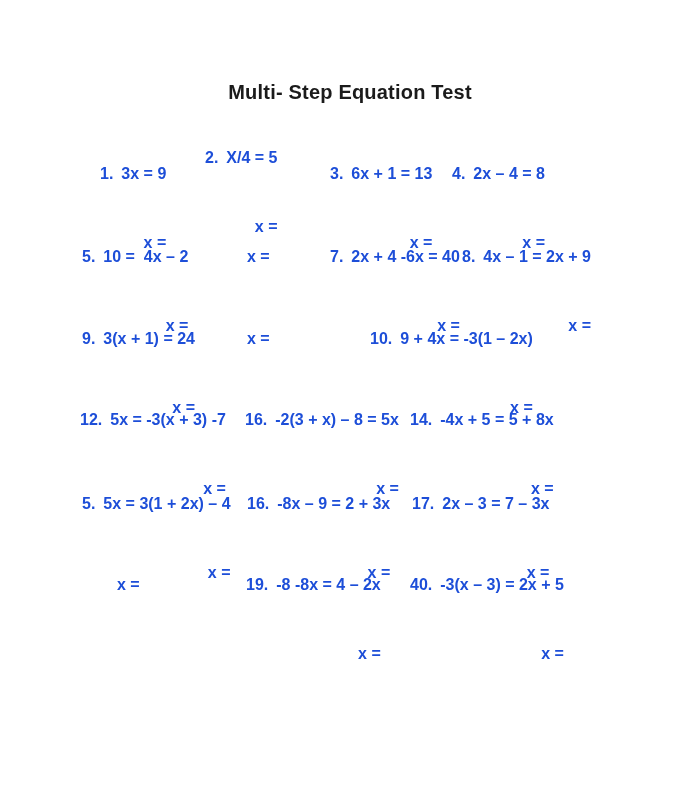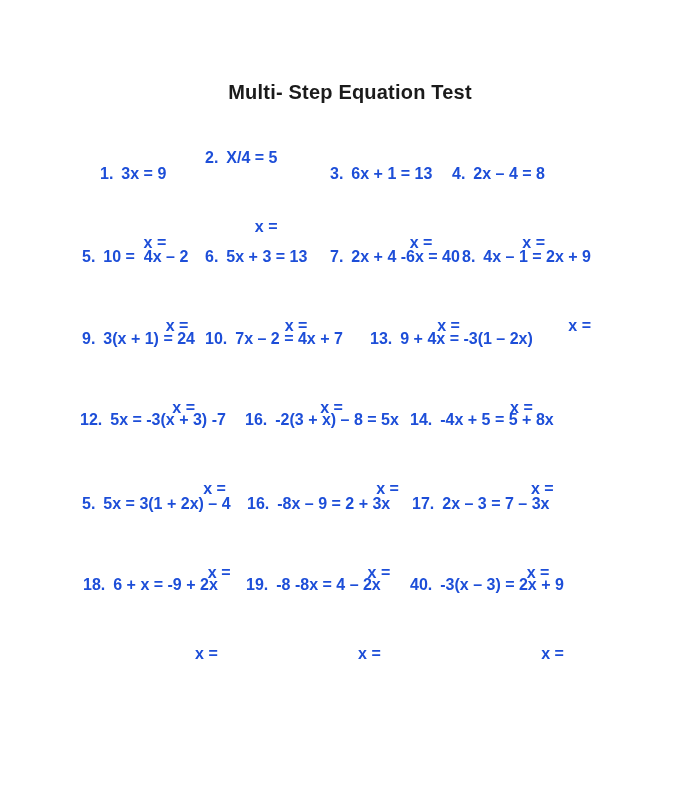--- a/index.html
+++ b/index.html
@@ -93,46 +93,44 @@
     <span class="prob-line1"><span class="prob-num">4.</span><span class="equation">2x – 4 = 8</span></span>
     <span class="answer">x =</span>
   </div>
 
   <div class="problem p5">
     <span class="prob-line1"><span class="prob-num">5.</span><span class="equation">10 =  4x – 2</span></span>
     <span class="answer">x =</span>
   </div>
 
   <div class="problem p6">
-    <span class="prob-line1"><span class="prob-num">6.</span><span class="equation">5x + 3 = 13</span></span>
     <span class="answer">x =</span>
   </div>
 
   <div class="problem p7">
     <span class="prob-line1"><span class="prob-num">7.</span><span class="equation">2x + 4 -6x = 40</span></span>
     <span class="answer">x =</span>
   </div>
 
   <div class="problem p8">
     <span class="prob-line1"><span class="prob-num">8.</span><span class="equation">4x – 1 = 2x + 9</span></span>
     <span class="answer">x =</span>
   </div>
 
   <div class="problem p9">
     <span class="prob-line1"><span class="prob-num">9.</span><span class="equation">3(x + 1) = 24</span></span>
     <span class="answer">x =</span>
   </div>
 
   <div class="problem p10">
-    <span class="prob-line1"><span class="prob-num">10.</span><span class="equation">7x – 2 = 4x + 7</span></span>
     <span class="answer">x =</span>
   </div>
 
   <div class="problem p11">
-    <span class="prob-line1"><span class="prob-num">13.</span><span class="equation">9 + 4x = -3(1 – 2x)</span></span>
+    <span class="prob-line1"><span class="prob-num">10.</span><span class="equation">9 + 4x = -3(1 – 2x)</span></span>
     <span class="answer">x =</span>
   </div>
 
   <div class="problem p12">
     <span class="prob-line1"><span class="prob-num">12.</span><span class="equation">5x = -3(x + 3) -7</span></span>
     <span class="answer">x =</span>
   </div>
 
   <div class="problem p13">
     <span class="prob-line1"><span class="prob-num">16.</span><span class="equation">-2(3 + x) – 8 = 5x</span></span>
@@ -153,27 +151,26 @@
     <span class="prob-line1"><span class="prob-num">16.</span><span class="equation">-8x – 9 = 2 + 3x</span></span>
     <span class="answer">x =</span>
   </div>
 
   <div class="problem p17">
     <span class="prob-line1"><span class="prob-num">17.</span><span class="equation">2x – 3 = 7 – 3x</span></span>
     <span class="answer">x =</span>
   </div>
 
   <div class="problem p18">
-    <span class="prob-line1"><span class="prob-num">18.</span><span class="equation">6 + x = -9 + 2x</span></span>
     <span class="answer">x =</span>
   </div>
 
   <div class="problem p19">
     <span class="prob-line1"><span class="prob-num">19.</span><span class="equation">-8 -8x = 4 – 2x</span></span>
     <span class="answer">x =</span>
   </div>
 
   <div class="problem p20">
-    <span class="prob-line1"><span class="prob-num">40.</span><span class="equation">-3(x – 3) = 2x + 9</span></span>
+    <span class="prob-line1"><span class="prob-num">40.</span><span class="equation">-3(x – 3) = 2x + 5</span></span>
     <span class="answer">x =</span>
   </div>
 
 </div>
 
 </body></html>

